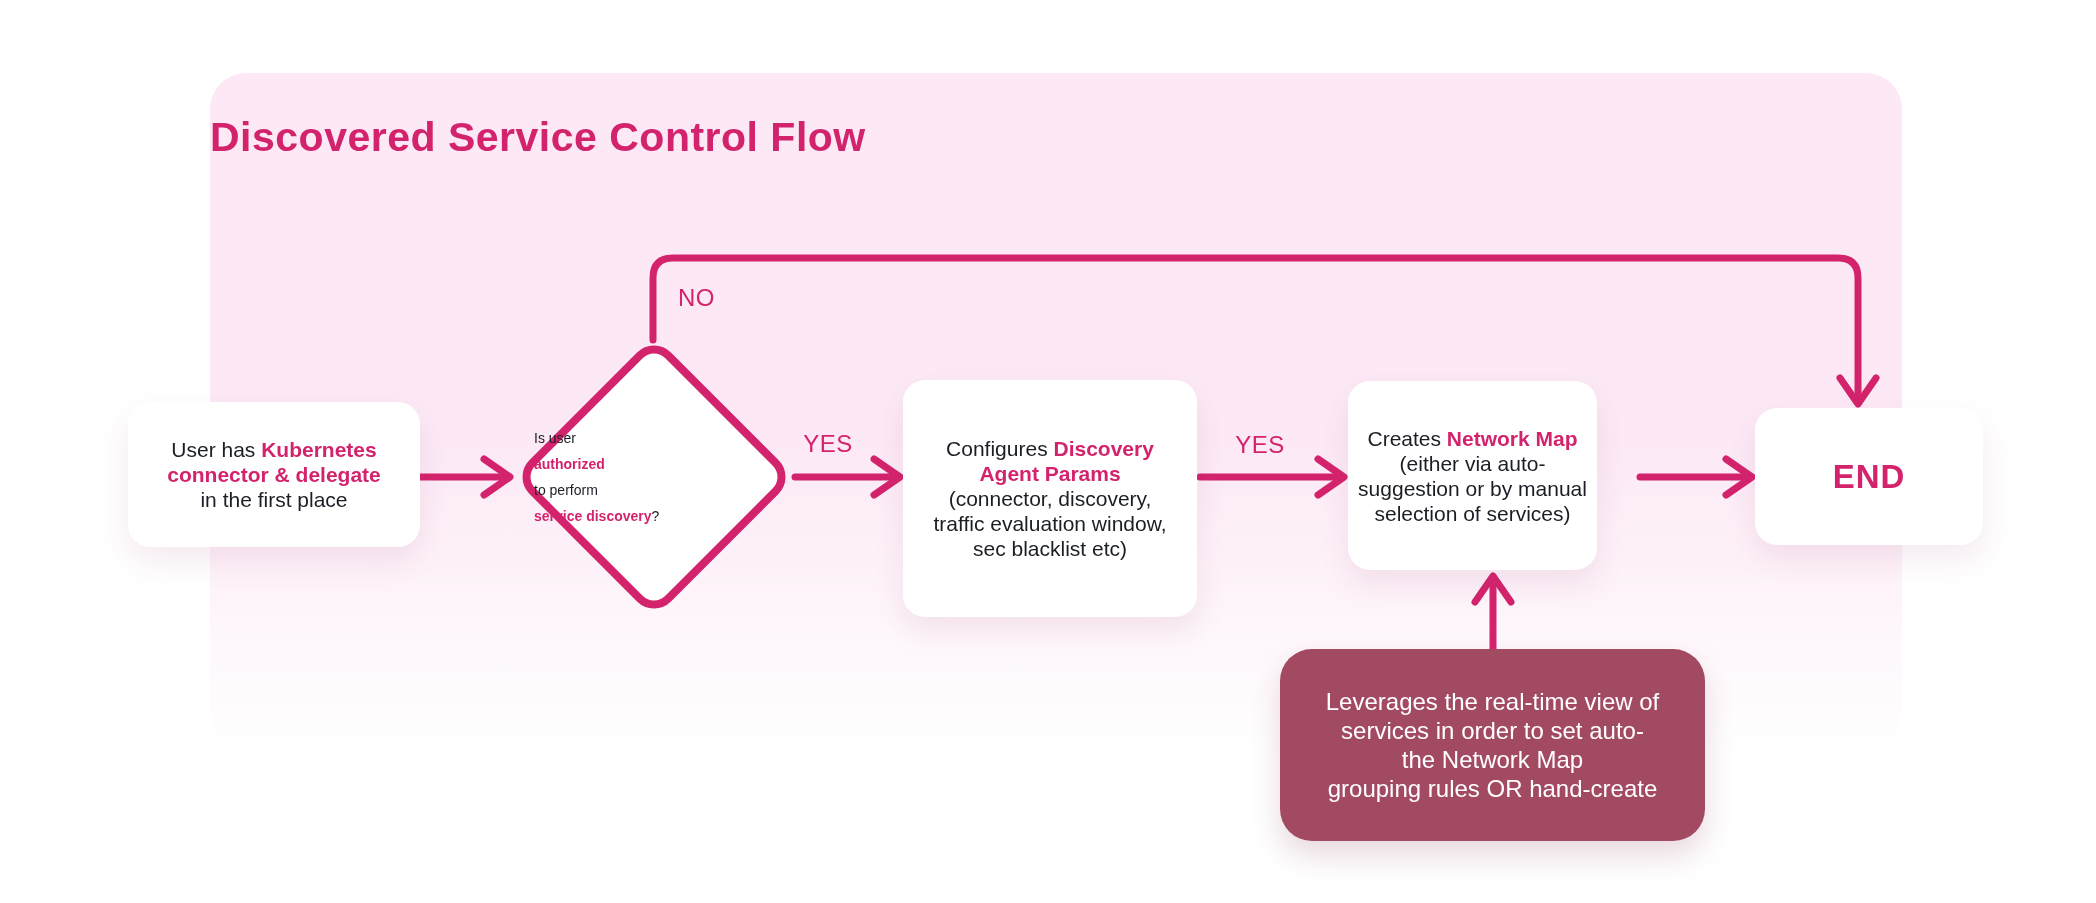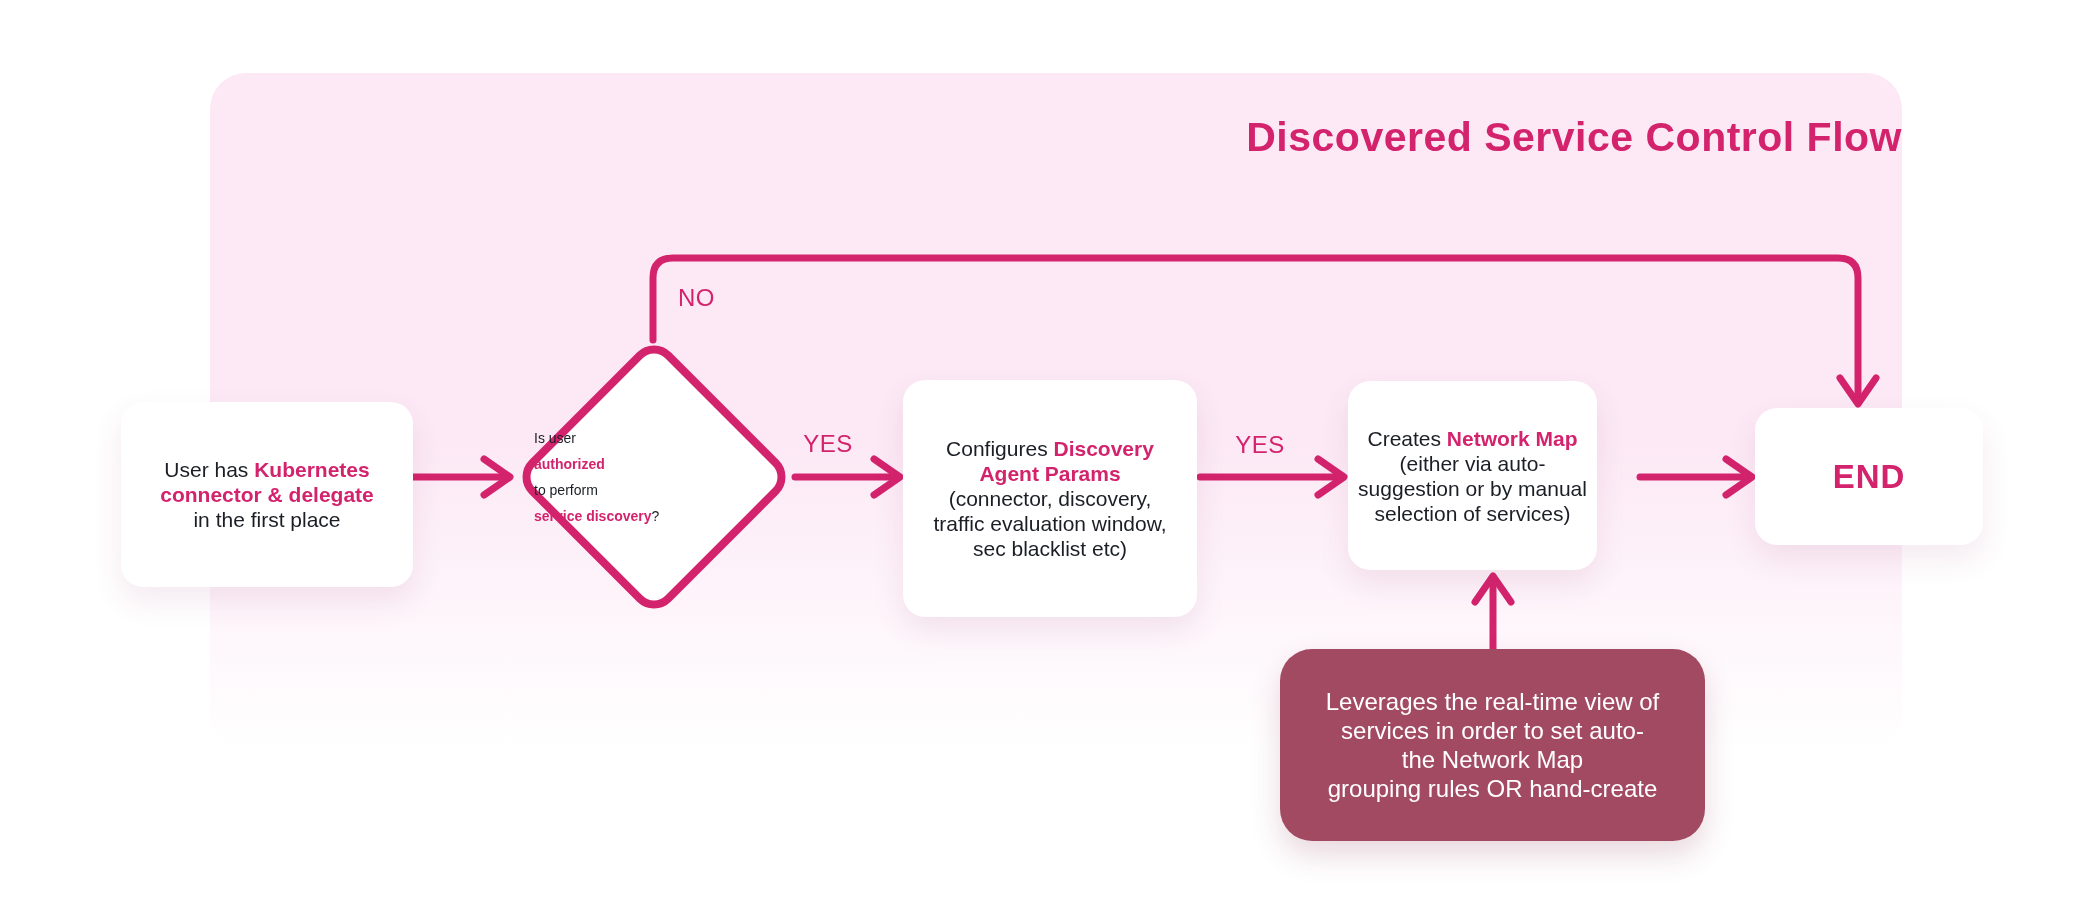--- a/index.html
+++ b/index.html
@@ -9,30 +9,30 @@
     font-family:"Liberation Sans", sans-serif;
     color:var(--text,#1b1e24);
   }
   .panel{
     position:absolute;left:210px;top:73px;width:1692px;height:677px;
     border-radius:36px;
     background:linear-gradient(180deg, var(--panel) 0%, var(--panel) 55%, rgba(255,255,255,0) 100%);
   }
   .title{
     position:absolute;left:210px;top:114px;width:1692px;
-    text-align:right;font-size:41px;font-weight:800;letter-spacing:.5px;
+    text-align:left;font-size:41px;font-weight:800;letter-spacing:.5px;
     color:var(--accent);
   }
   .node{
     position:absolute;background:#ffffff;border-radius:22px;
     box-shadow:0 14px 30px rgba(150,50,110,0.10);
     display:flex;align-items:center;justify-content:center;text-align:center;
     font-size:21px;line-height:25px;color:var(--text);
   }
-  .node-start{left:121px;top:402px;width:292px;height:185px;}
+  .node-start{left:128px;top:402px;width:292px;height:145px;}
   .node-configure{left:903px;top:380px;width:294px;height:237px;}
   .node-create{left:1348px;top:381px;width:249px;height:189px;}
   .node-end{left:1755px;top:408px;width:228px;height:137px;
     font-size:33px;font-weight:800;letter-spacing:1px;color:var(--accent);}
   .diamond-shape{
     position:absolute;left:554px;top:377px;width:200px;height:200px;
     box-sizing:border-box;background:#ffffff;
     border:8px solid var(--accent);border-radius:24px;
     transform:rotate(45deg);
   }

